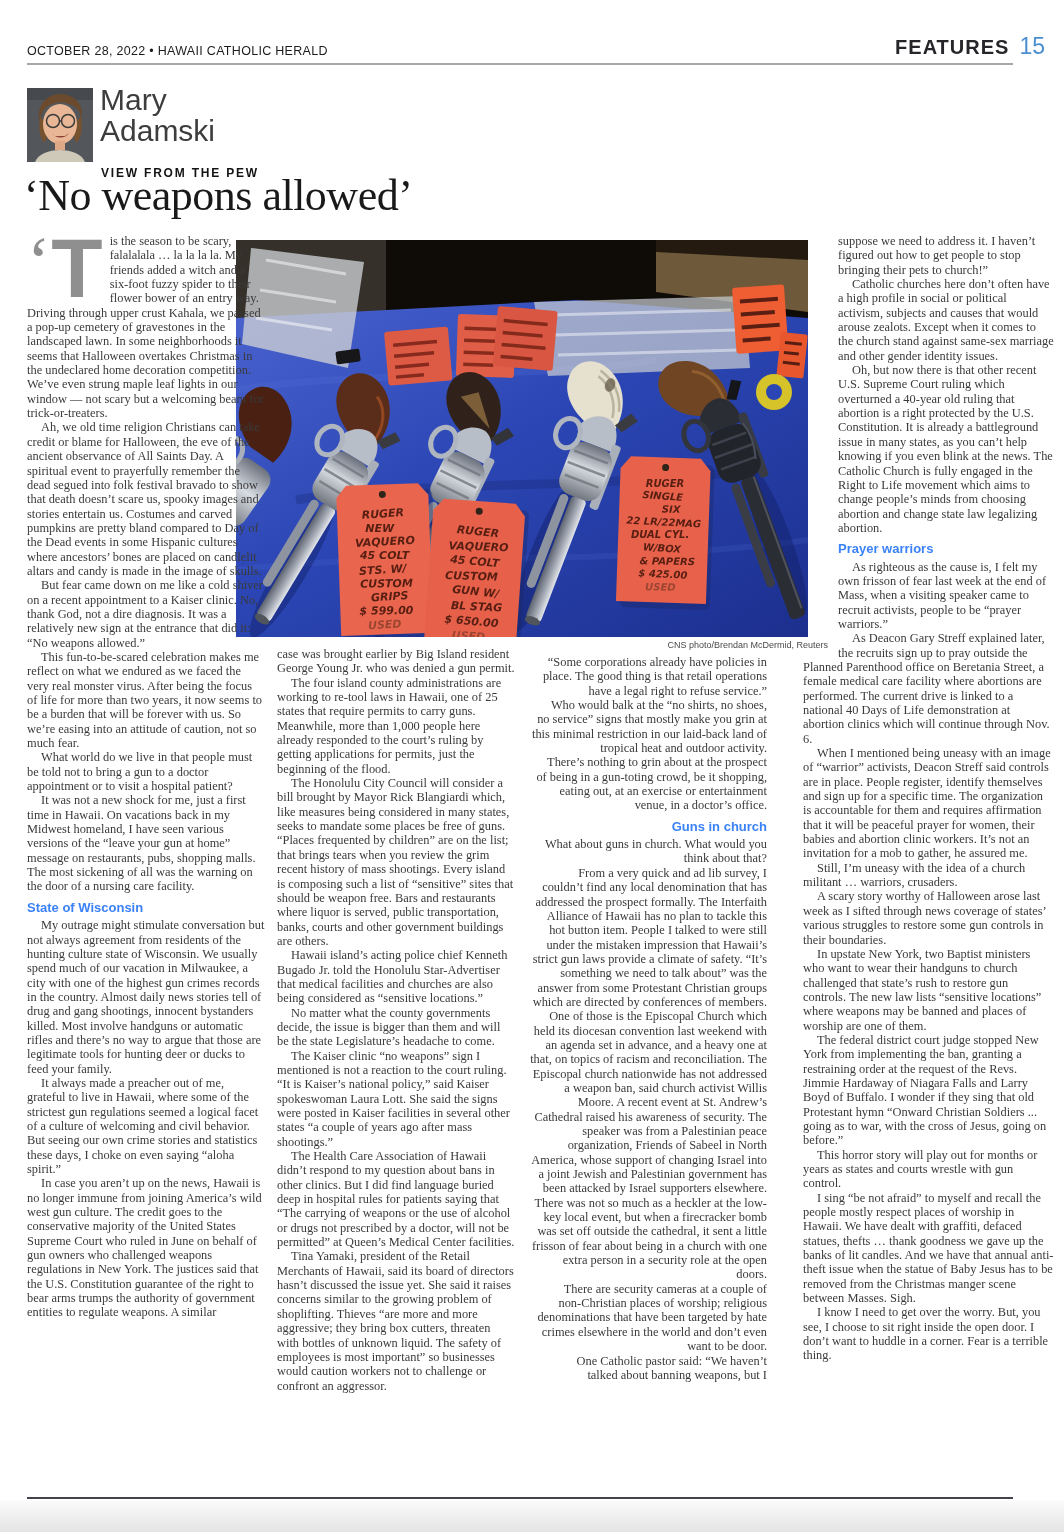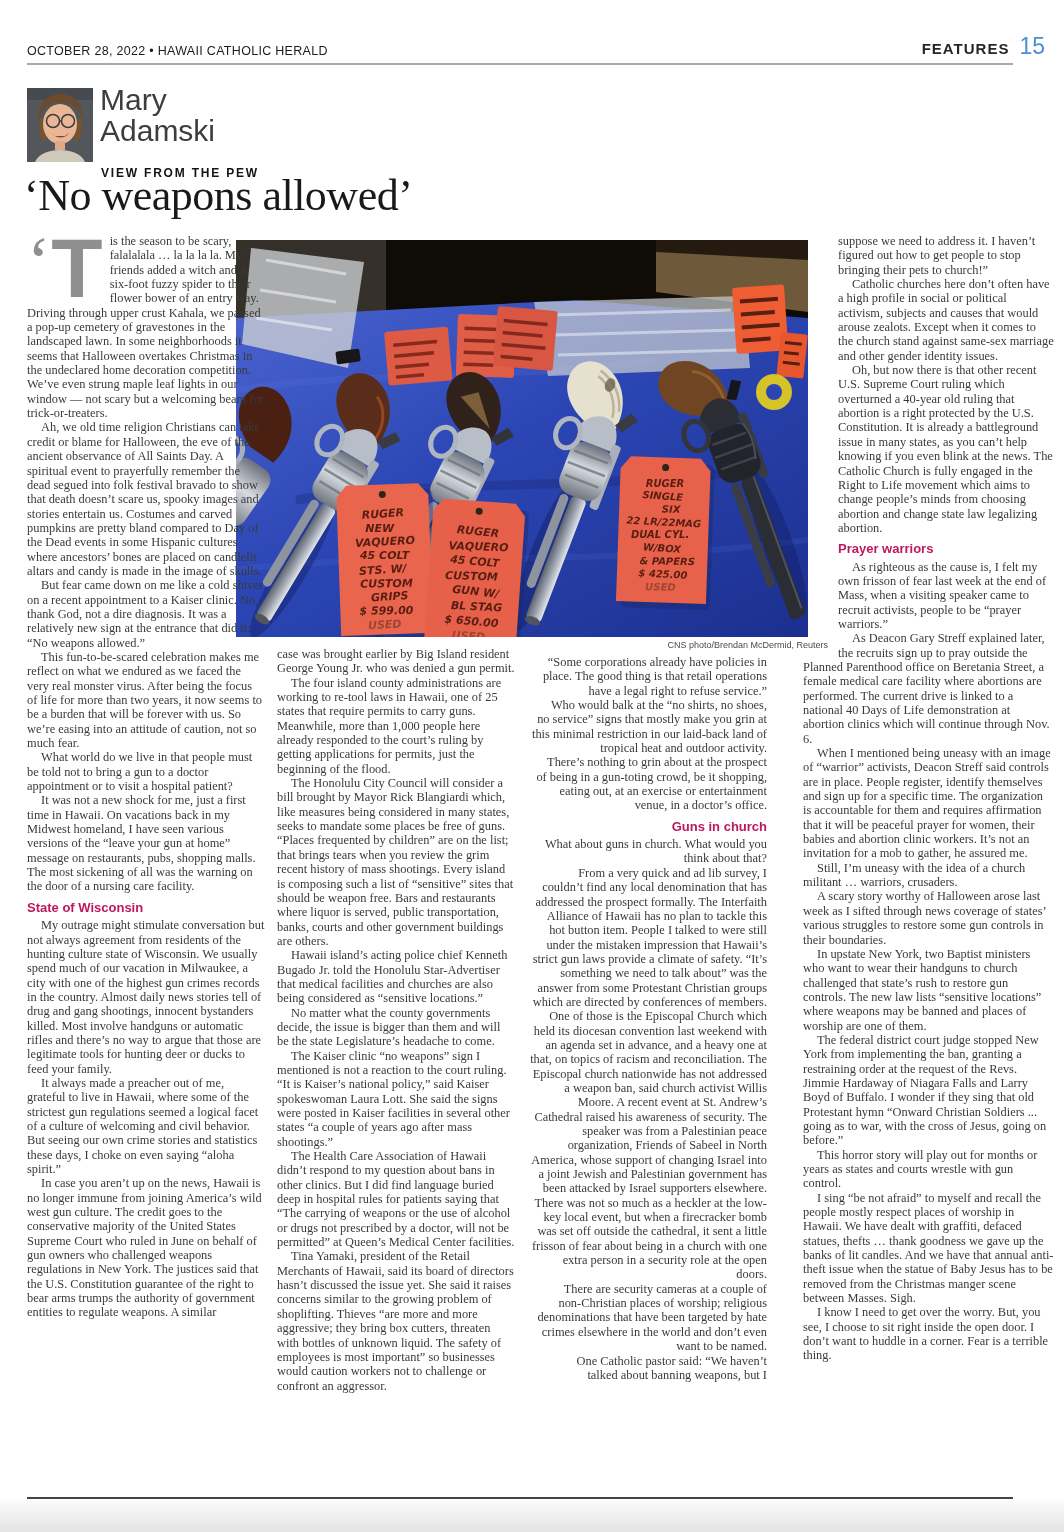--- a/index.html
+++ b/index.html
@@ -2,21 +2,21 @@
 <html><head>
 <meta charset="utf-8">
 <style>
   html,body{margin:0;padding:0;background:#ffffff;}
   #page{position:relative;width:1064px;height:1532px;background:#ffffff;overflow:hidden;
         font-family:"Liberation Serif",serif;padding-left:32px;}
   
   .hdr-date{position:absolute;left:27px;top:44px;font-family:"Liberation Sans",sans-serif;
             font-size:12.5px;letter-spacing:.3px;color:#1c1c1c;}
   .hdr-right{position:absolute;top:33px;right:51px;display:flex;align-items:baseline;gap:10px;}
-  .hdr-section{font-family:"Liberation Sans",sans-serif;font-weight:bold;font-size:15px;
+  .hdr-section{font-family:"Liberation Sans",sans-serif;font-weight:bold;font-size:20px;
                letter-spacing:1px;color:#26262a;}
   .hdr-pagenum{font-family:"Liberation Sans",sans-serif;font-size:23px;color:#4b8fd2;}
   .rule-top{position:absolute;left:27px;top:63px;width:986px;height:2px;background:#a9a9a9;}
   
   .headshot{position:absolute;left:27px;top:88px;width:66px;height:74px;}
   .byline-name{position:absolute;left:100px;top:84px;font-family:"Liberation Sans",sans-serif;
                font-weight:300;font-size:30px;line-height:31px;color:#3d3d3d;}
   .byline-tag{position:absolute;left:101px;top:166px;font-family:"Liberation Sans",sans-serif;
               font-weight:bold;font-size:12px;letter-spacing:1.8px;color:#141414;}
   
@@ -24,21 +24,21 @@
             font-size:44px;letter-spacing:-.5px;color:#191919;}
   
   .col{position:absolute;font-size:12.4px;line-height:14.35px;color:#3a3a3a;overflow:hidden;}
   #col1{left:27px;top:234px;width:238px;height:1256px;}
   #col2{left:277px;top:647px;width:238px;height:832px;}
   #col3{left:530px;top:655px;width:237px;height:832px;text-align:right;}
   #col4{left:803px;top:234px;width:251px;height:1256px;}
   .col p{margin:0;text-indent:14px;}
   .col p.first,.col p.cont{text-indent:0;}
   h3.sub{font-family:"Liberation Sans",sans-serif;font-weight:bold;font-size:13px;
-         color:#be185d;margin:7px 0 3px 0;}
+         color:#3b82f6;margin:7px 0 3px 0;}
   .photo-spacer{float:left;width:35px;height:421px;}
   
   .dc-q{float:left;font-family:"Liberation Serif",serif;font-size:70px;line-height:56px;
         color:#8f8f8f;margin:0 1px 0 0;}
   .dc{float:left;font-family:"Liberation Sans",sans-serif;font-weight:bold;font-size:84px;
       line-height:64px;color:#8f8f8f;margin:2px 7px 0 0;}
   
   .photo{position:absolute;left:236px;top:240px;width:572px;height:397px;}
   .caption{position:absolute;left:236px;top:640px;width:592px;text-align:right;
            font-family:"Liberation Sans",sans-serif;font-size:9px;color:#4a4a4a;}
@@ -299,21 +299,21 @@
   </div>
 
   <div class="col" id="col3">
     <p>“Some corporations already have policies in place. The good thing is that retail operations have a legal right to refuse service.”</p>
     <p>Who would balk at the “no shirts, no shoes, no service” signs that mostly make you grin at this minimal restriction in our laid-back land of tropical heat and outdoor activity.</p>
     <p>There’s nothing to grin about at the prospect of being in a gun-toting crowd, be it shopping, eating out, at an exercise or entertainment venue, in a doctor’s office.</p>
     <h3 class="sub">Guns in church</h3>
     <p>What about guns in church. What would you think about that?</p>
     <p>From a very quick and ad lib survey, I couldn’t find any local denomination that has addressed the prospect formally. The Interfaith Alliance of Hawaii has no plan to tackle this hot button item. People I talked to were still under the mistaken impression that Hawaii’s strict gun laws provide a climate of safety. “It’s something we need to talk about” was the answer from some Protestant Christian groups which are directed by conferences of members.</p>
     <p>One of those is the Episcopal Church which held its diocesan convention last weekend with an agenda set in advance, and a heavy one at that, on topics of racism and reconciliation. The Episcopal church nationwide has not addressed a weapon ban, said church activist Willis Moore. A recent event at St. Andrew’s Cathedral raised his awareness of security. The speaker was from a Palestinian peace organization, Friends of Sabeel in North America, whose support of changing Israel into a joint Jewish and Palestinian government has been attacked by Israel supporters elsewhere. There was not so much as a heckler at the low-key local event, but when a firecracker bomb was set off outside the cathedral, it sent a little frisson of fear about being in a church with one extra person in a security role at the open doors.</p>
-    <p>There are security cameras at a couple of non-Christian places of worship; religious denominations that have been targeted by hate crimes elsewhere in the world and don’t even want to be named.</p>
+    <p>There are security cameras at a couple of non-Christian places of worship; religious denominations that have been targeted by hate crimes elsewhere in the world and don’t even want to be door.</p>
     <p>One Catholic pastor said: “We haven’t talked about banning weapons, but I</p>
   </div>
 
   <div class="col" id="col4">
     <div class="photo-spacer"></div>
     <p class="cont">suppose we need to address it. I haven’t figured out how to get people to stop bringing their pets to church!”</p>
     <p>Catholic churches here don’t often have a high profile in social or political activism, subjects and causes that would arouse zealots. Except when it comes to the church stand against same-sex marriage and other gender identity issues.</p>
     <p>Oh, but now there is that other recent U.S. Supreme Court ruling which overturned a 40-year old ruling that abortion is a right protected by the U.S. Constitution. It is already a battleground issue in many states, as you can’t help knowing if you even blink at the news. The Catholic Church is fully engaged in the Right to Life movement which aims to change people’s minds from choosing abortion and change state law legalizing abortion.</p>
     <h3 class="sub">Prayer warriors</h3>
     <p>As righteous as the cause is, I felt my own frisson of fear last week at the end of Mass, when a visiting speaker came to recruit activists, people to be “prayer warriors.”</p>

